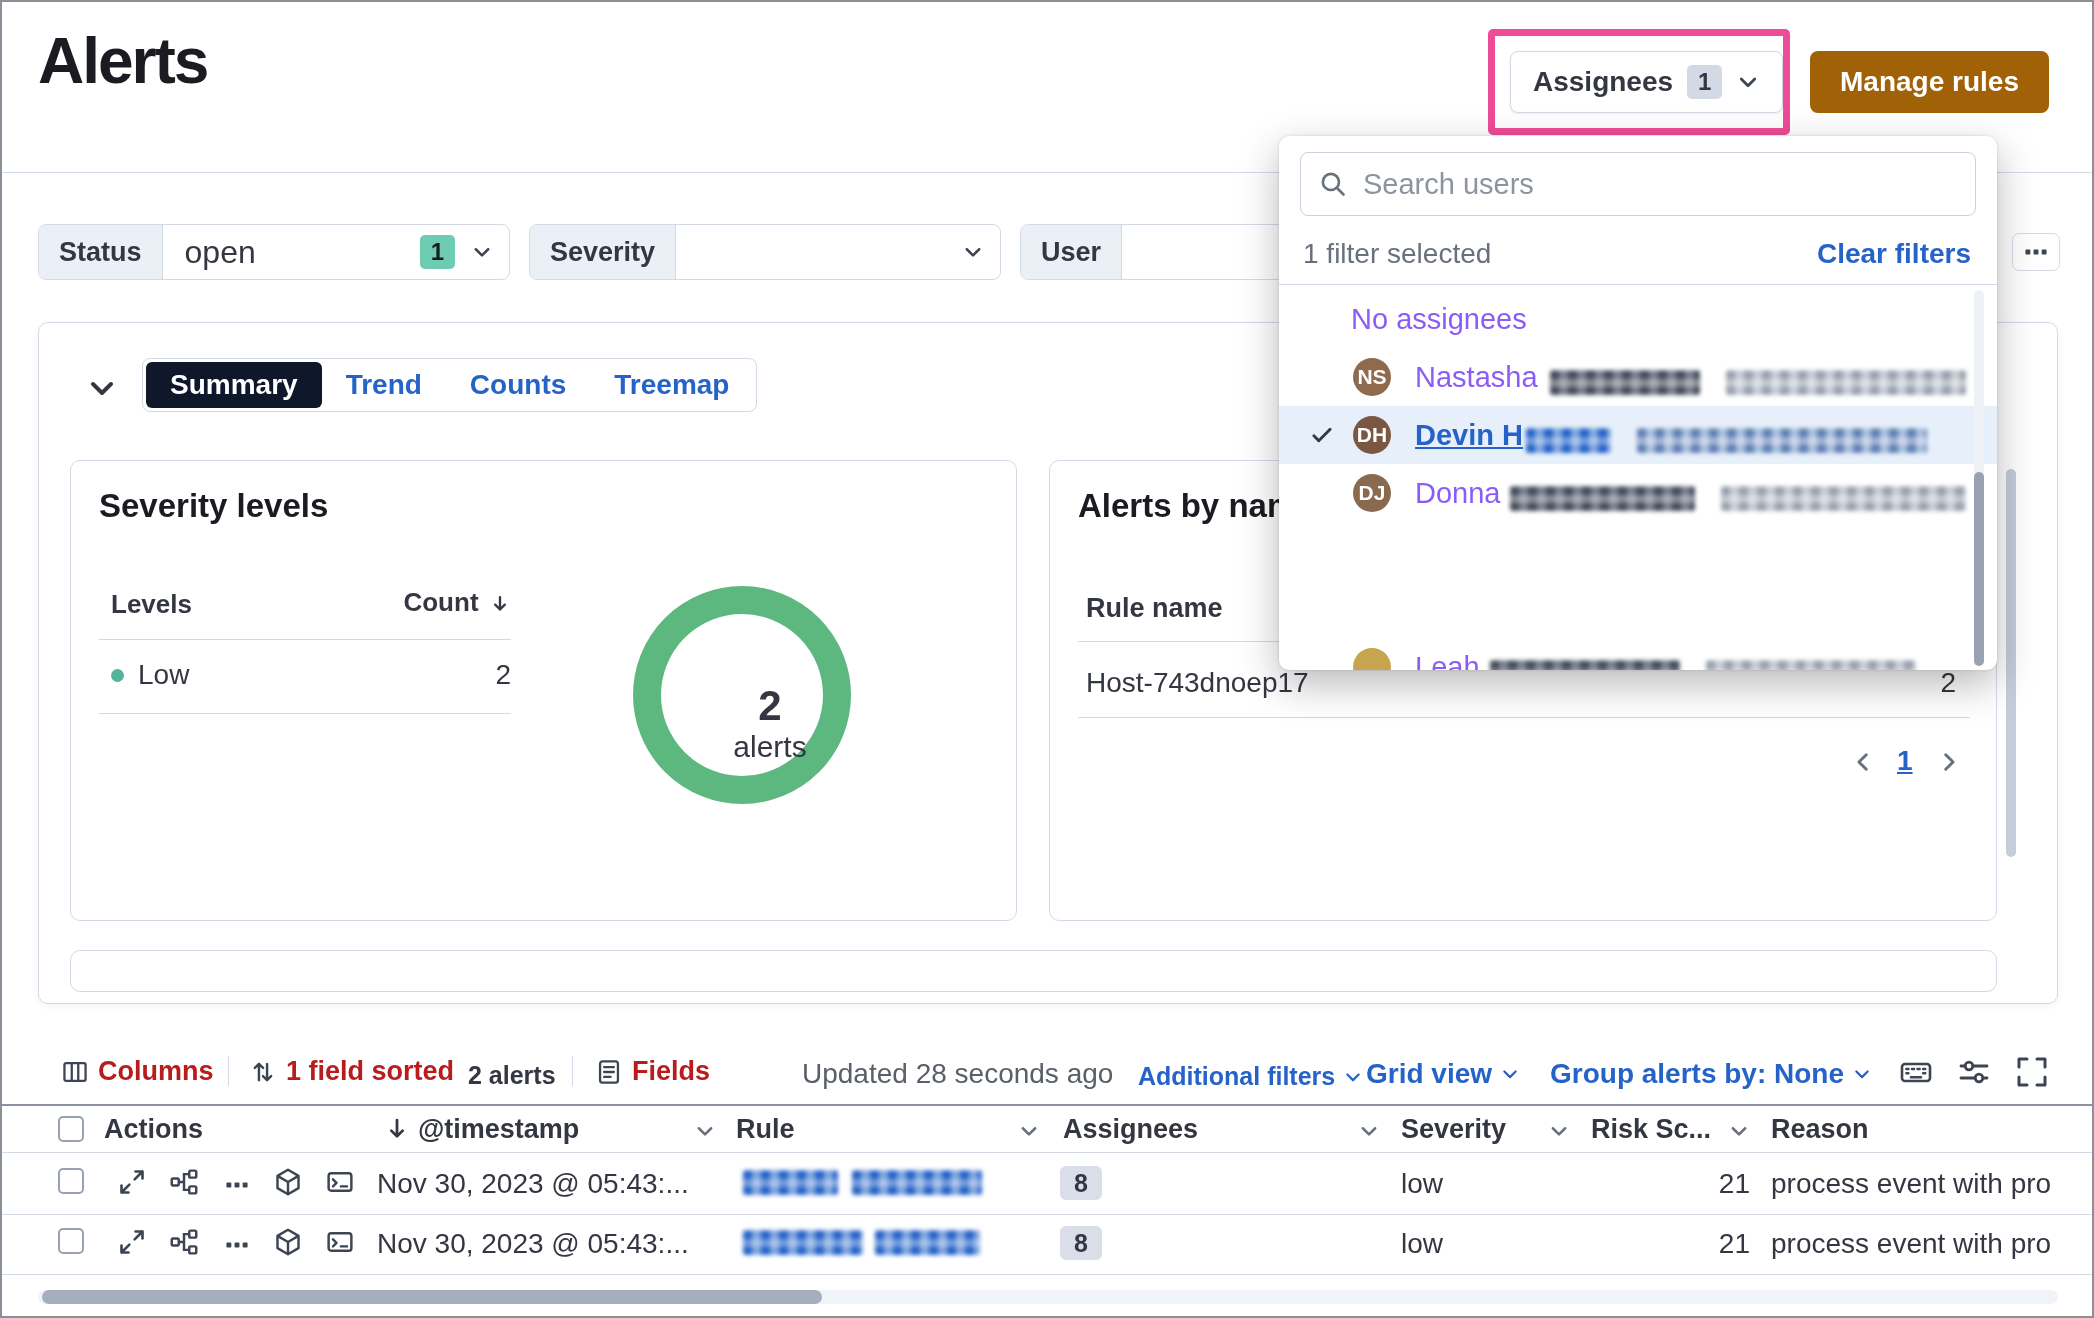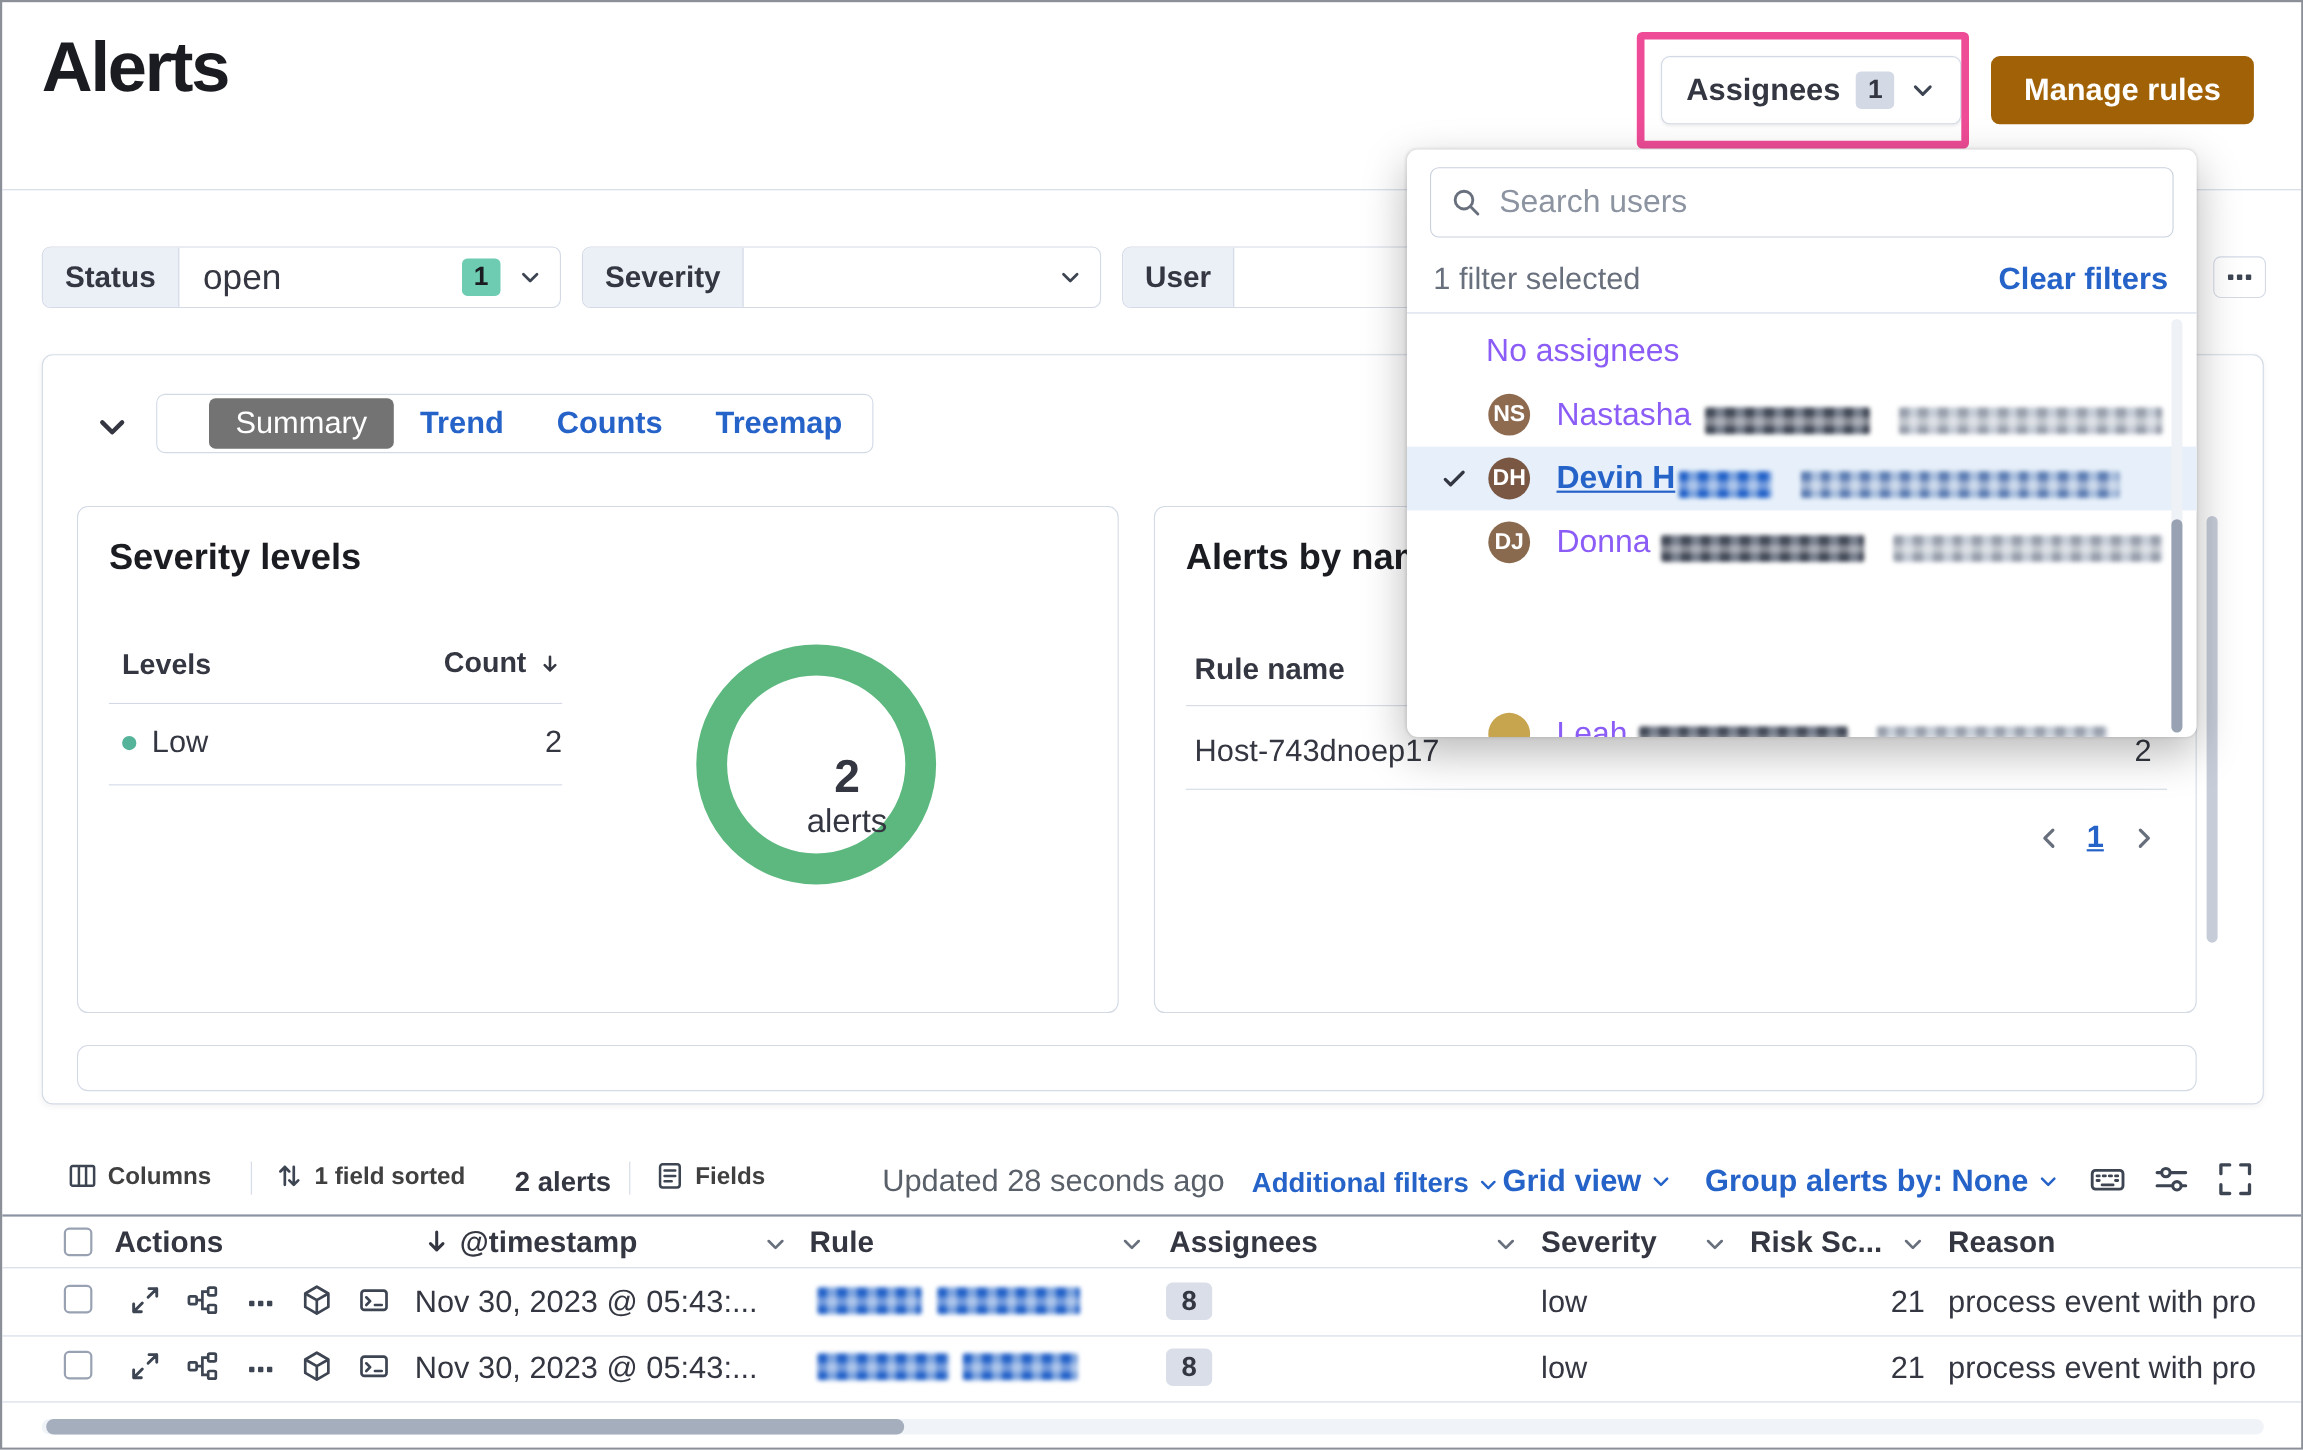--- a/index.html
+++ b/index.html
@@ -26,31 +26,31 @@
   .filter-value { margin-left:22px; font-size:32px; color:#343741; }
   .teal-badge { background:#6DCCB1; color:#1a1c21; font-size:24px; font-weight:700; padding:3px 11px; border-radius:5px; }
 
   
   .panel { position:absolute; background:#fff; border:1px solid #d3dae6; border-radius:10px; }
   .card-title { position:absolute; font-size:33px; font-weight:700; color:#1a1c21; }
 
   
   .tab-group { position:absolute; display:inline-flex; align-items:center; border:1px solid #d3dae6; border-radius:8px; padding:3px; height:54px; }
   .tab { display:flex; align-items:center; height:46px; padding:0 24px; border-radius:6px; font-size:28px; font-weight:600; color:#2563C9; cursor:pointer; }
-  .tab.selected { background:#737373; color:#fff; font-weight:400;margin-left:44px; }
+  .tab.selected { background:#0f172a; color:#fff; font-weight:700; }
 
   
   .mini-th { font-size:26px; font-weight:700; color:#343741; }
   .hline { position:absolute; height:1px; background:#d3dae6; }
 
   .donut { position:absolute; width:218px; height:218px; border:28px solid #5CB87E; border-radius:50%; }
   .donut-label { position:absolute; display:flex; flex-direction:column; align-items:center; justify-content:center; }
 
   
-  .tb-btn { position:absolute; display:flex; align-items:center; gap:10px; font-size:22px; font-weight:600; color:#404040; cursor:pointer; }
+  .tb-btn { position:absolute; display:flex; align-items:center; gap:10px; font-size:27px; font-weight:600; color:#b91c1c; cursor:pointer; }
   .tb-link { position:absolute; display:flex; align-items:center; gap:8px; font-weight:600; color:#2563C9; cursor:pointer; }
   .vdiv { position:absolute; width:1px; height:30px; background:#d3dae6; }
 
   
   .th { position:absolute; font-size:27px; font-weight:700; color:#343741; white-space:nowrap; }
   .td { position:absolute; font-size:28px; color:#343741; white-space:nowrap; }
   .checkbox { position:absolute; width:26px; height:26px; border:2px solid #98a2b3; border-radius:5px; background:#fff; cursor:pointer; }
   .rowline { position:absolute; left:0; width:100%; height:1px; background:#d3dae6; }
   .assignee-count { position:absolute; width:42px; height:34px; background:#d9dee8; border-radius:6px; display:flex;
     align-items:center; justify-content:center; font-size:25px; font-weight:700; color:#343741; }

